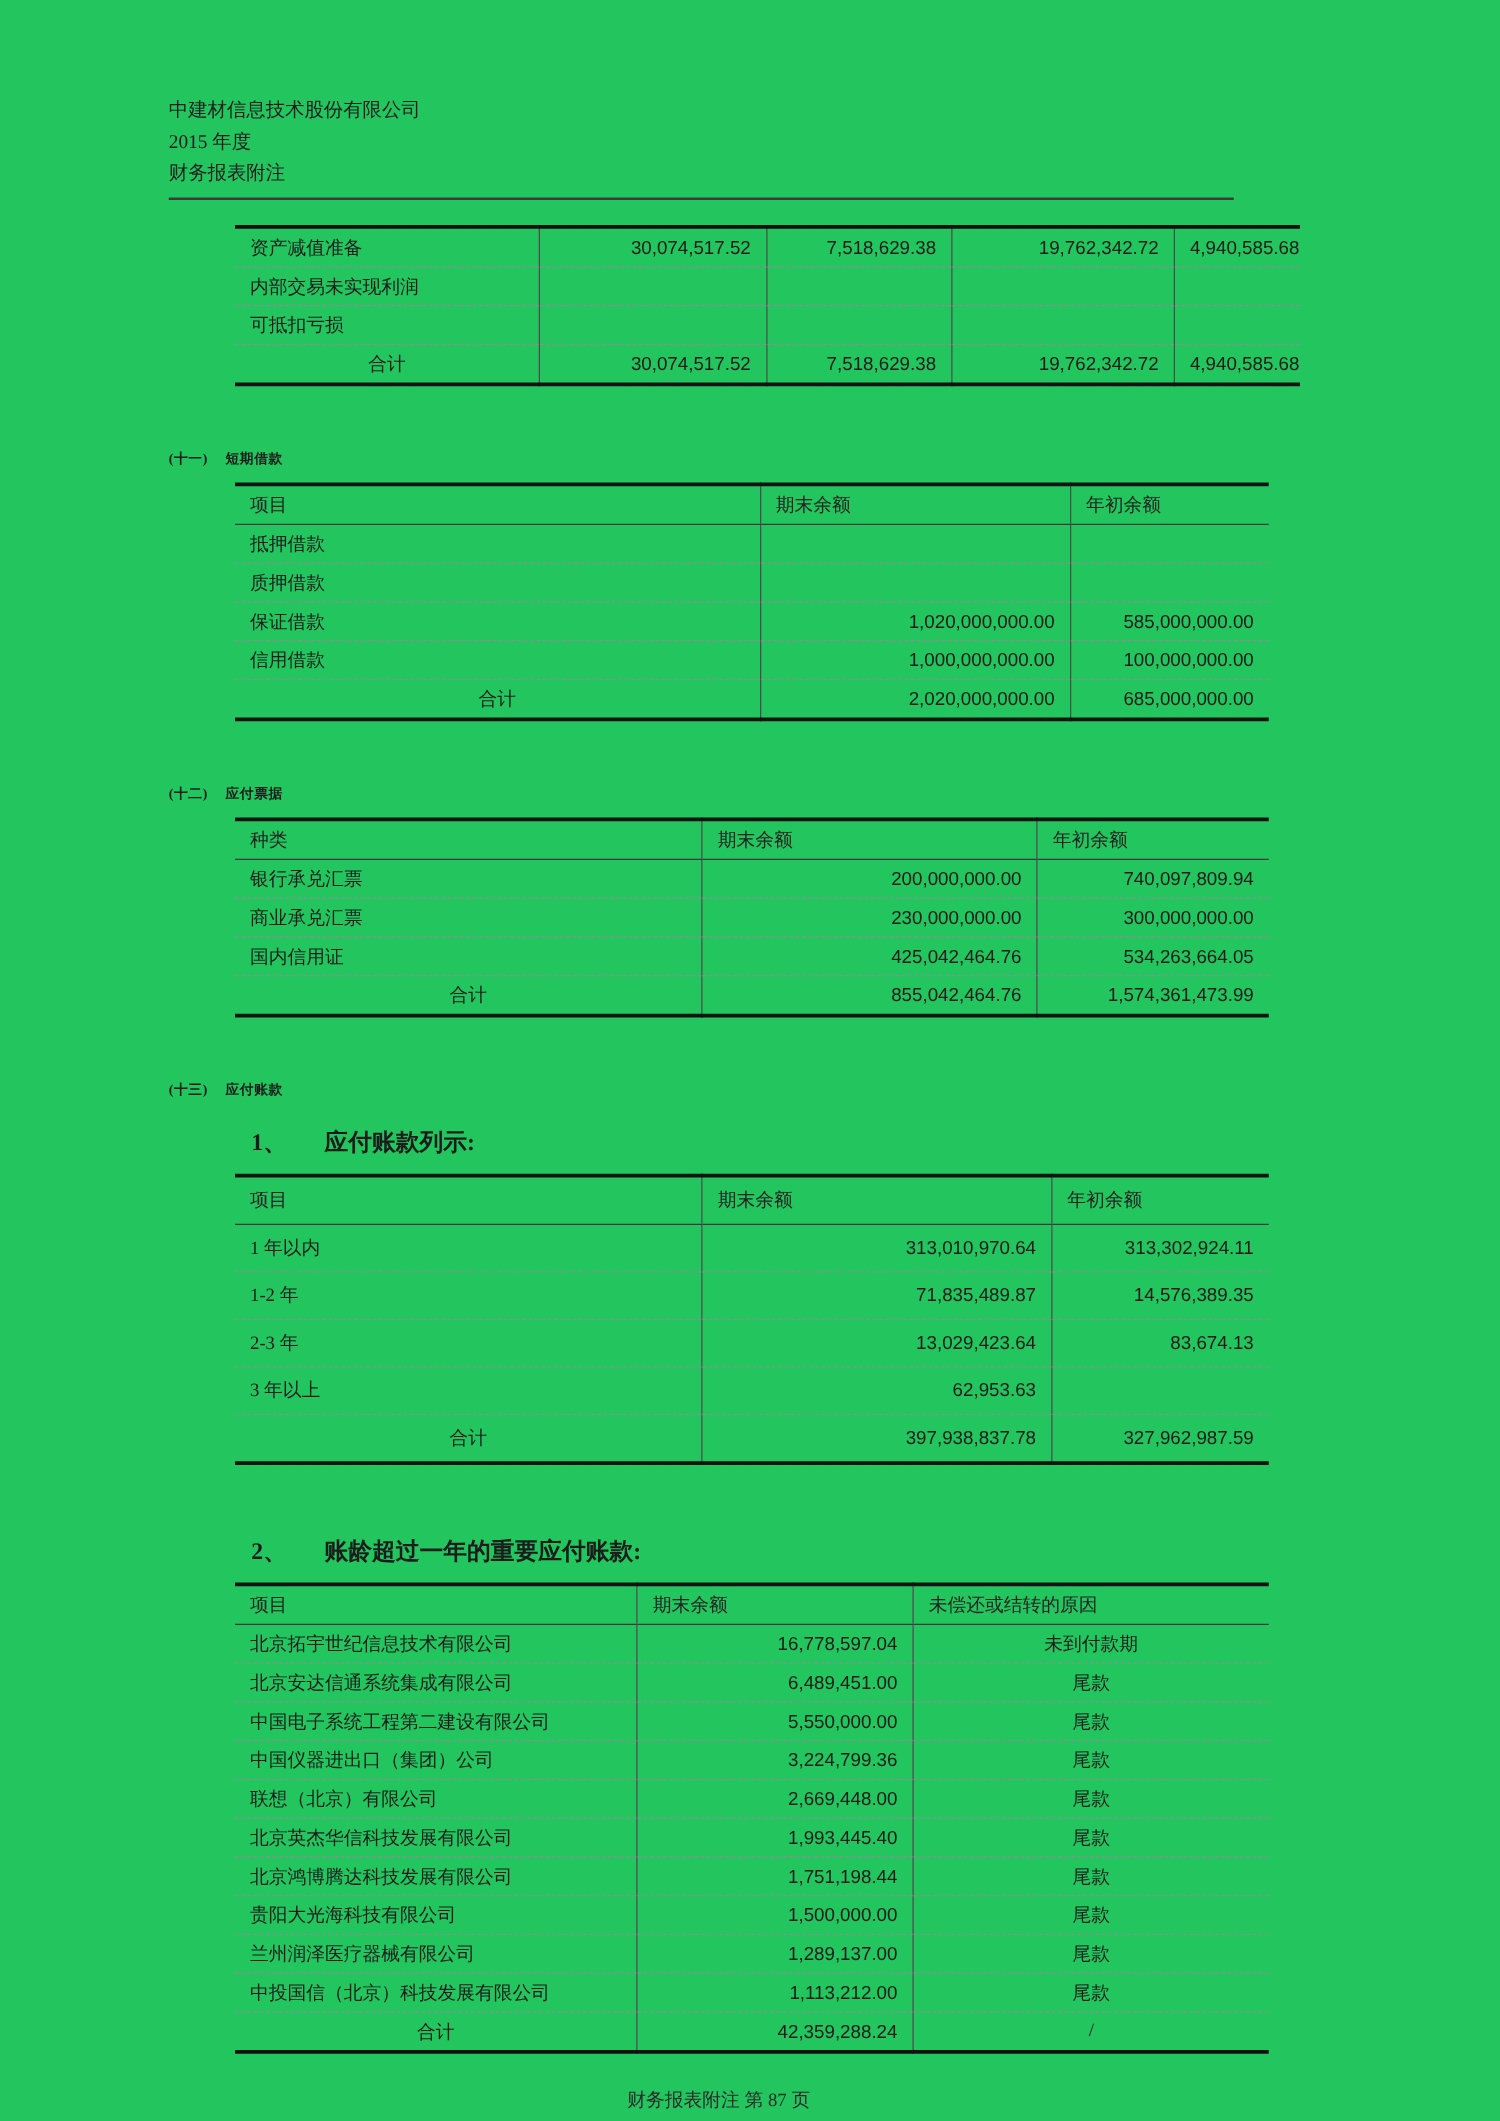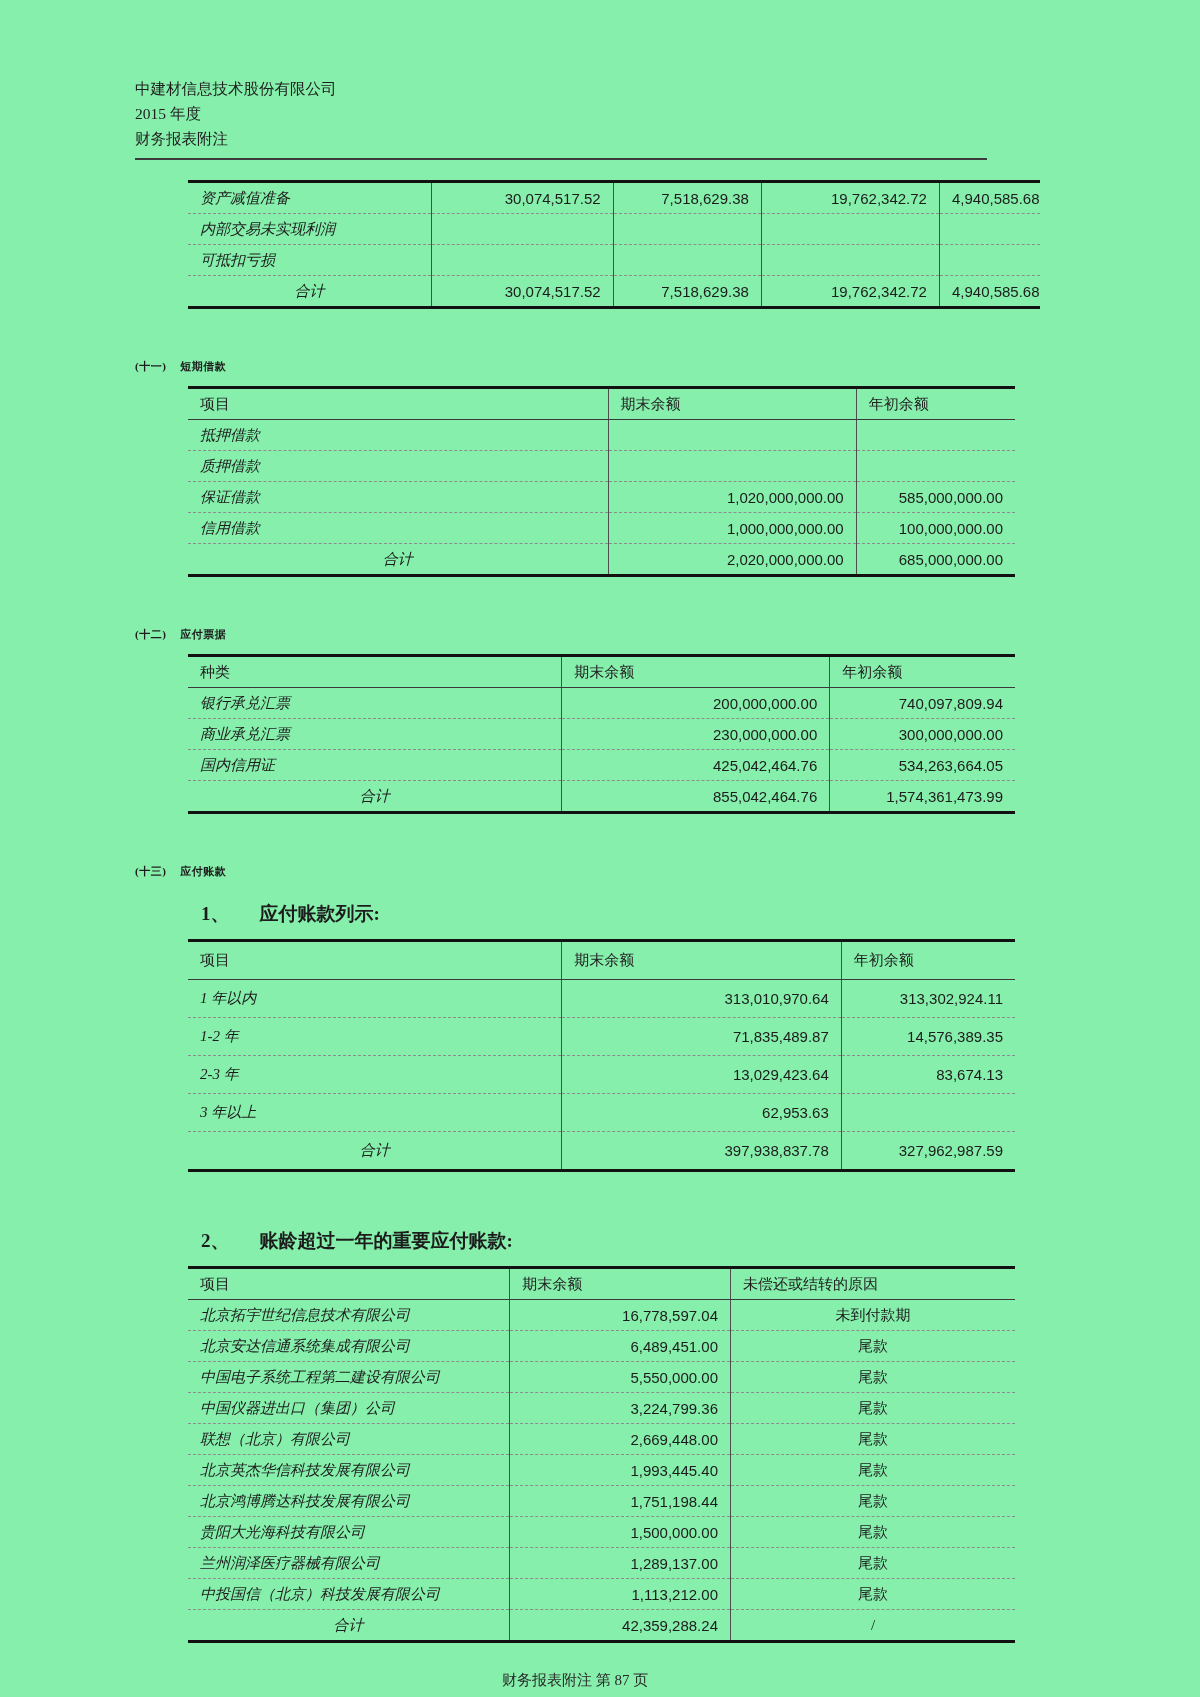--- a/index.html
+++ b/index.html
@@ -1,18 +1,18 @@
 <!DOCTYPE html>
 <html><head>
 <meta charset="utf-8">
 <style>
   html,body { margin:0; padding:0; background:#e8e8e8; }
   .page {
     position:relative; width:1200px; height:1697px; margin:0 auto;
-    background:#86efac; color:#1c1c1c; overflow:hidden;
+    background:#22c55e; color:#1c1c1c; overflow:hidden;
     font-family:"Liberation Serif","DejaVu Serif",serif;
   }
   .content { margin-left:135px; width:905px; }
 
   
   .doc-header { padding-top:76px; }
   .hline { font-size:15.5px; line-height:25px; color:#1e1e1e; }
   .header-rule { border:none; border-top:2.5px solid #3c3c3c; width:852px; margin:7px 0 0 0; }
 
   
@@ -30,21 +30,21 @@
     border-top:3px solid #121212; border-bottom:3px solid #121212;
   }
   table.tbl-top { width:852px; margin-top:20px; }
   .tbl th, .tbl td { padding:0 12px; height:30px; font-size:15px; font-weight:normal;
     overflow:hidden; white-space:nowrap; }
   .tbl-13a th, .tbl-13a td { height:37px; }
   .tbl thead th { text-align:left; border-bottom:1.5px solid #3a3a3a; color:#222; }
   .tbl tbody tr:not(:first-child) td { border-top:1px dashed #8d8d8d; }
   .tbl td:nth-child(n+2), .tbl th:nth-child(n+2) { border-left:1px solid #4d4d4d; }
   .tbl tr.total td:first-child { text-align:center; }
-  .l { text-align:left;font-style:italic; } .r { text-align:right; } .c { text-align:center; }
+  .l { text-align:left; } .r { text-align:right; } .c { text-align:center; }
   .num { font-family:Liberation Sans, sans-serif; font-weight:600; font-size:14.5px; }
 
   
   .page-footer { margin-top:28px; width:880px; text-align:center; font-size:15px; color:#2a2a2a; }
 </style>
 </head>
 <body>
 
 <div class="page">
   <div class="content">

